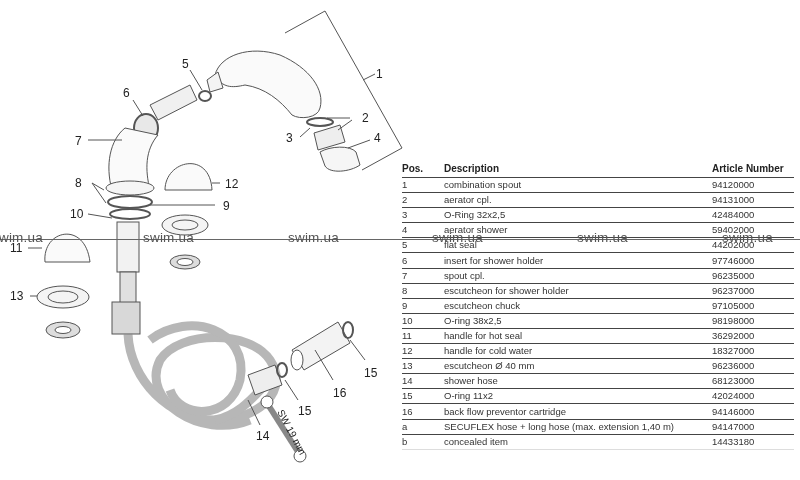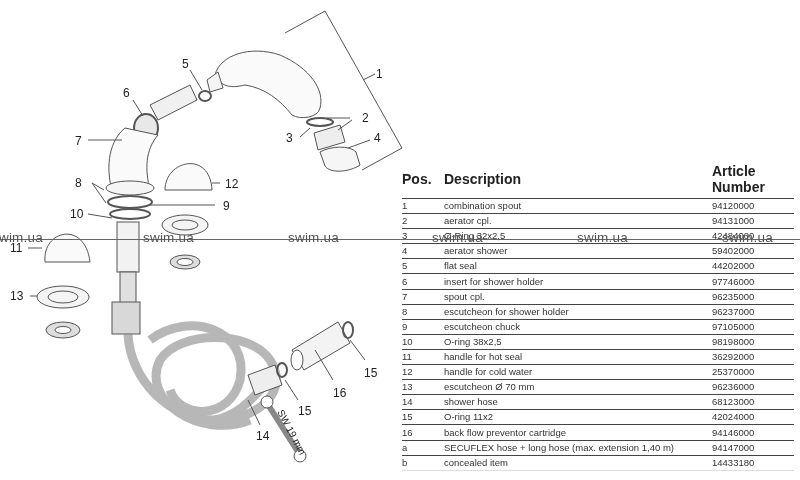--- a/index.html
+++ b/index.html
@@ -7,21 +7,21 @@
   body { position: relative; font-family: "Liberation Sans", sans-serif; color: #222; }
 
   #diagram { position: absolute; left: 0; top: 0; width: 420px; height: 480px; }
   #diagram text { font-family: "Liberation Sans", sans-serif; font-size: 12px; fill: #222; }
 
   #parts-table {
     position: absolute; left: 402px; top: 162px; width: 392px;
     border-collapse: collapse; font-size: 9.5px; color: #333;
   }
   #parts-table th {
-    text-align: left; font-weight: bold; font-size: 14px; color: #222;
+    text-align: left; font-weight: bold; font-size: 10px; color: #222;
     padding: 1px 0 3px 0; border-bottom: 1.5px solid #444;
   }
   #parts-table td {
     padding: 0; height: 15.1px; line-height: 14px; vertical-align: bottom;
     border-bottom: 1.2px solid #444;
   }
   #parts-table tr:last-child td { border-bottom: 1px solid #ddd; }
   .c-pos { width: 42px; padding-left: 1px; }
   .c-desc { width: 268px; }
   .c-art { width: 82px; }
@@ -201,25 +201,25 @@
         <td class="c-art">98198000</td>
       </tr>
       <tr>
         <td class="c-pos">11</td>
         <td class="c-desc">handle for hot seal</td>
         <td class="c-art">36292000</td>
       </tr>
       <tr>
         <td class="c-pos">12</td>
         <td class="c-desc">handle for cold water</td>
-        <td class="c-art">25370000</td>
+        <td class="c-art">18327000</td>
       </tr>
       <tr>
         <td class="c-pos">13</td>
-        <td class="c-desc">escutcheon Ø 70 mm</td>
+        <td class="c-desc">escutcheon Ø 40 mm</td>
         <td class="c-art">96236000</td>
       </tr>
       <tr>
         <td class="c-pos">14</td>
         <td class="c-desc">shower hose</td>
         <td class="c-art">68123000</td>
       </tr>
       <tr>
         <td class="c-pos">15</td>
         <td class="c-desc">O-ring 11x2</td>

